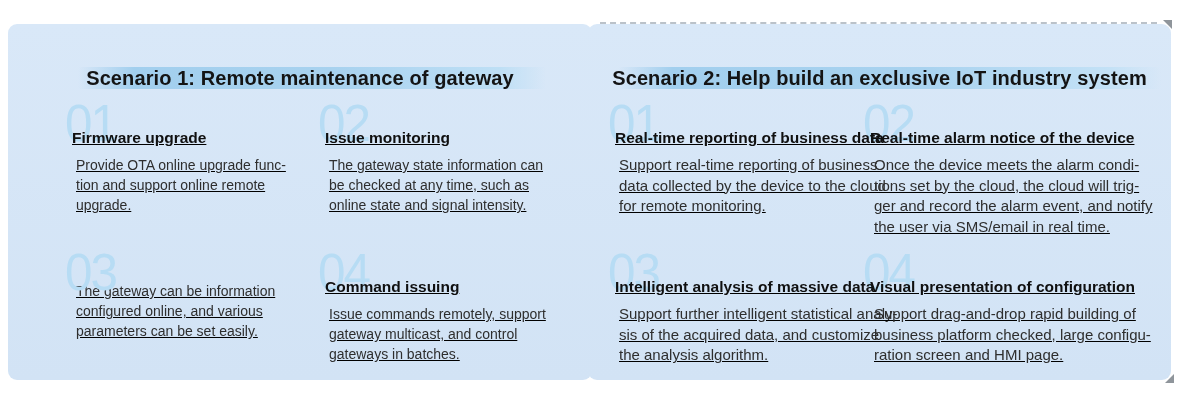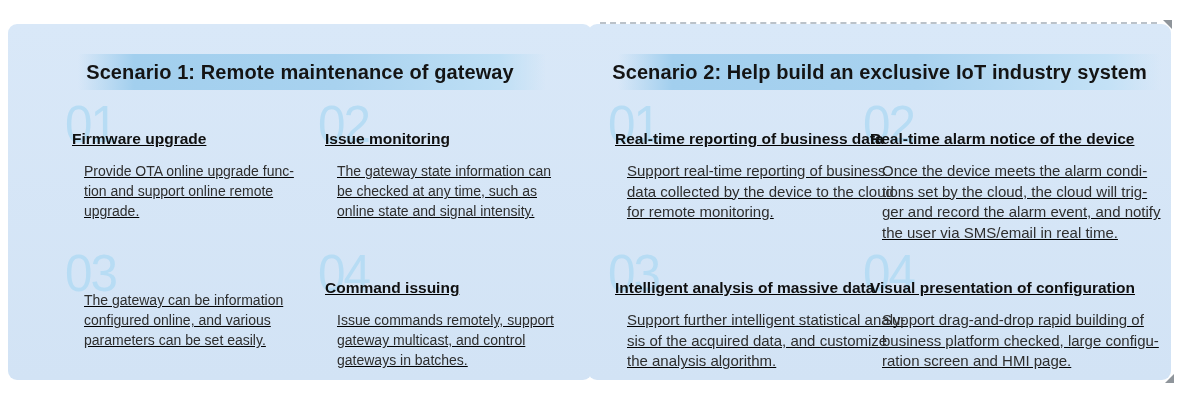--- a/index.html
+++ b/index.html
@@ -19,21 +19,21 @@
   .panel-1 { left: 8px;   width: 584px; }
   .panel-2 { left: 588px; width: 583px; }
 
   
   .panel-2::before {
     content: ""; position: absolute; top: -2px; left: 12px; right: 14px;
     height: 0; border-top: 2px dashed rgba(105, 120, 135, 0.45);
   }
 
   .title-wrap {
-    position: relative; height: 36px; margin-top: 30px;
+    position: relative; height: 22px; margin-top: 43px;
     display: flex; align-items: center; justify-content: center;
   }
   .title-band { position: absolute; top: 0; bottom: 0; border-radius: 2px; }
   .band-1 {
     left: 70px; right: 46px;
     background: linear-gradient(90deg, rgba(162,207,238,0) 0%, #a2cfee 12%,
                 #a8d2ef 55%, #bedff5 90%, rgba(190,223,245,0) 100%);
   }
   .band-2 {
     left: 30px; right: 10px;
@@ -56,21 +56,21 @@
     font-size: 52px; line-height: 0.86; font-weight: 400;
     color: #b7dcf4; letter-spacing: -2px;
     transform: scaleX(0.95); transform-origin: left top;
   }
   .item-heading {
     position: relative; z-index: 1; margin: 0 0 7px 0;
     font-size: 15.5px; line-height: 20px; font-weight: 700; color: #101010;
     white-space: nowrap;
   }
   .item-body {
-    margin: 12px; white-space: pre-line; width: max-content;
+    margin: 4px; white-space: pre-line; width: max-content;
     color: #2e2e2e;
   }
   .items-1 .item-body { font-size: 14px;   line-height: 1.43; }
   .items-2 .item-body { font-size: 15px; line-height: 1.38; }
 
   .corner-mark { position: absolute; width: 9px; height: 9px; background: #8f959b; }
   .corner-top-right    { top: -4px; right: -1px; clip-path: polygon(0 0, 100% 0, 100% 100%); }
   .corner-bottom-right { bottom: -3px; right: -3px; clip-path: polygon(100% 0, 100% 100%, 0 100%); }
 </style>
 </head>

